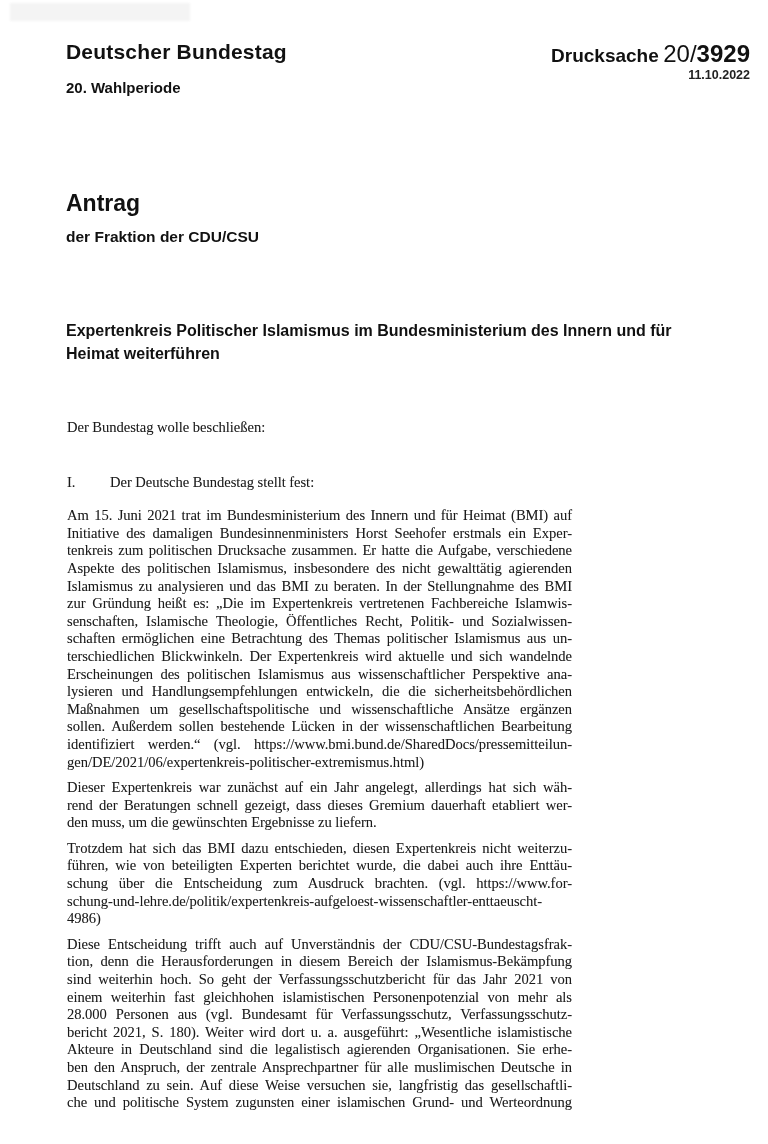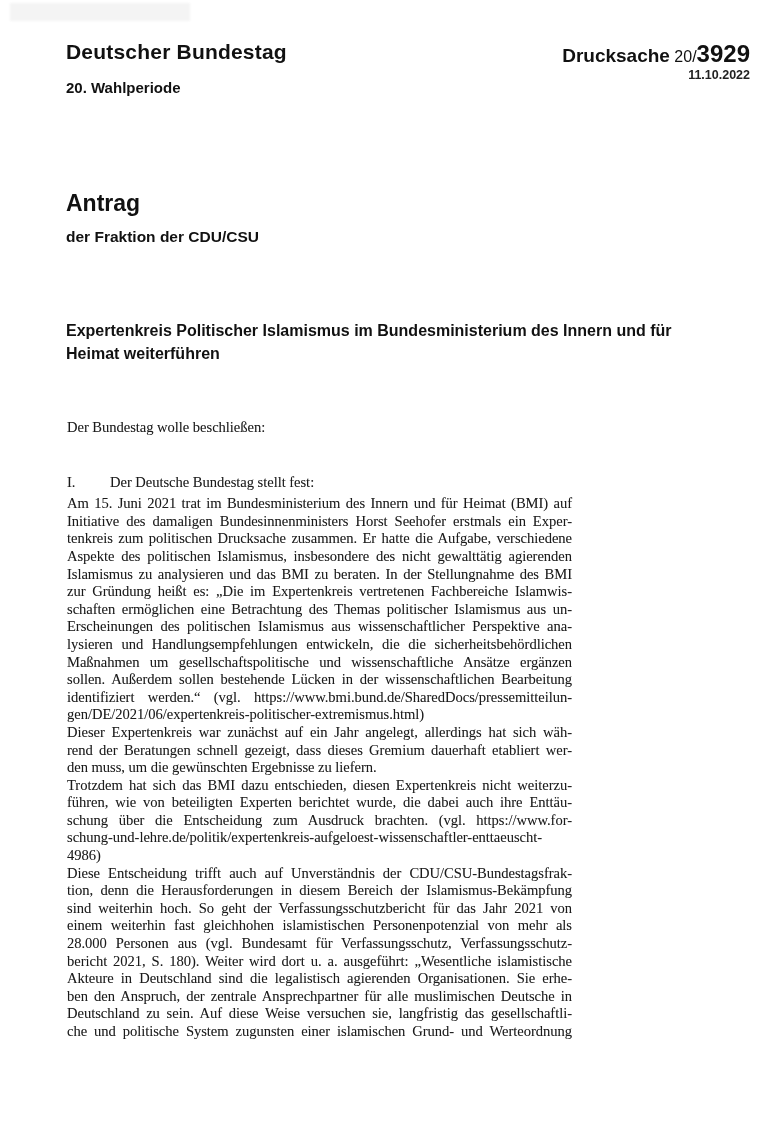--- a/index.html
+++ b/index.html
@@ -23,21 +23,21 @@
   }
   .hdr-period{
     position:absolute;left:66px;top:79px;
     font-size:15px;font-weight:bold;text-align:center;
   }
   .hdr-right{
     position:absolute;right:18px;top:40px;text-align:right;
   }
   .hdr-doc-line{white-space:nowrap;}
   .hdr-doc-label{font-size:19px;font-weight:bold;}
-  .hdr-doc-prefix{font-size:16px;font-weight:normal;}
+  .hdr-doc-prefix{font-size:24px;font-weight:normal;}
   .hdr-doc-number{font-size:24px;font-weight:bold;}
   .hdr-date{font-size:12.5px;font-weight:bold;color:#222;}
   
   .motion-kind{
     position:absolute;left:66px;top:190px;
     font-size:23px;font-weight:bold;
   }
   .motion-fraction{
     position:absolute;left:66px;top:228px;
     font-size:15.5px;font-weight:bold;
@@ -51,22 +51,22 @@
     position:absolute;left:67px;top:419px;width:505px;
     font-family:"Liberation Serif",serif;
     font-size:14.6px;line-height:17.6px;
     letter-spacing:-0.05px;
     color:#1b1b1b;
     text-shadow:0 0 .5px rgba(0,0,0,.25);
   }
   .intro{margin:0;}
   .section-heading{margin-top:37px;}
   .sec-num{display:inline-block;width:43px;}
-  .para{margin-top:0;}
-  .para.first{margin-top:4px;}
+  .para{margin-top:8px;}
+  .para.first{margin-top:16px;}
   .tline{white-space:normal;}
   .tline.just{text-align:justify;text-align-last:justify;}
 </style>
 </head>
 <body>
 
 <div class="page">
 
   <div class="artifact"></div>
 
@@ -97,21 +97,23 @@
     </div>
 
     <div>
         <div class="para first">
           <div class="tline just">Am 15. Juni 2021 trat im Bundesministerium des Innern und für Heimat (BMI) auf</div>
           <div class="tline just">Initiative des damaligen Bundesinnenministers Horst Seehofer erstmals ein Exper-</div>
           <div class="tline just">tenkreis zum politischen Drucksache zusammen. Er hatte die Aufgabe, verschiedene</div>
           <div class="tline just">Aspekte des politischen Islamismus, insbesondere des nicht gewalttätig agierenden</div>
           <div class="tline just">Islamismus zu analysieren und das BMI zu beraten. In der Stellungnahme des BMI</div>
           <div class="tline just">zur Gründung heißt es: „Die im Expertenkreis vertretenen Fachbereiche Islamwis-</div>
+          <div class="tline just">senschaften, Islamische Theologie, Öffentliches Recht, Politik- und Sozialwissen-</div>
           <div class="tline just">schaften ermöglichen eine Betrachtung des Themas politischer Islamismus aus un-</div>
+          <div class="tline just">terschiedlichen Blickwinkeln. Der Expertenkreis wird aktuelle und sich wandelnde</div>
           <div class="tline just">Erscheinungen des politischen Islamismus aus wissenschaftlicher Perspektive ana-</div>
           <div class="tline just">lysieren und Handlungsempfehlungen entwickeln, die die sicherheitsbehördlichen</div>
           <div class="tline just">Maßnahmen um gesellschaftspolitische und wissenschaftliche Ansätze ergänzen</div>
           <div class="tline just">sollen. Außerdem sollen bestehende Lücken in der wissenschaftlichen Bearbeitung</div>
           <div class="tline just">identifiziert werden.“ (vgl. https://www.bmi.bund.de/SharedDocs/pressemitteilun-</div>
           <div class="tline">gen/DE/2021/06/expertenkreis-politischer-extremismus.html)</div>
         </div>
         <div class="para">
           <div class="tline just">Dieser Expertenkreis war zunächst auf ein Jahr angelegt, allerdings hat sich wäh-</div>
           <div class="tline just">rend der Beratungen schnell gezeigt, dass dieses Gremium dauerhaft etabliert wer-</div>

